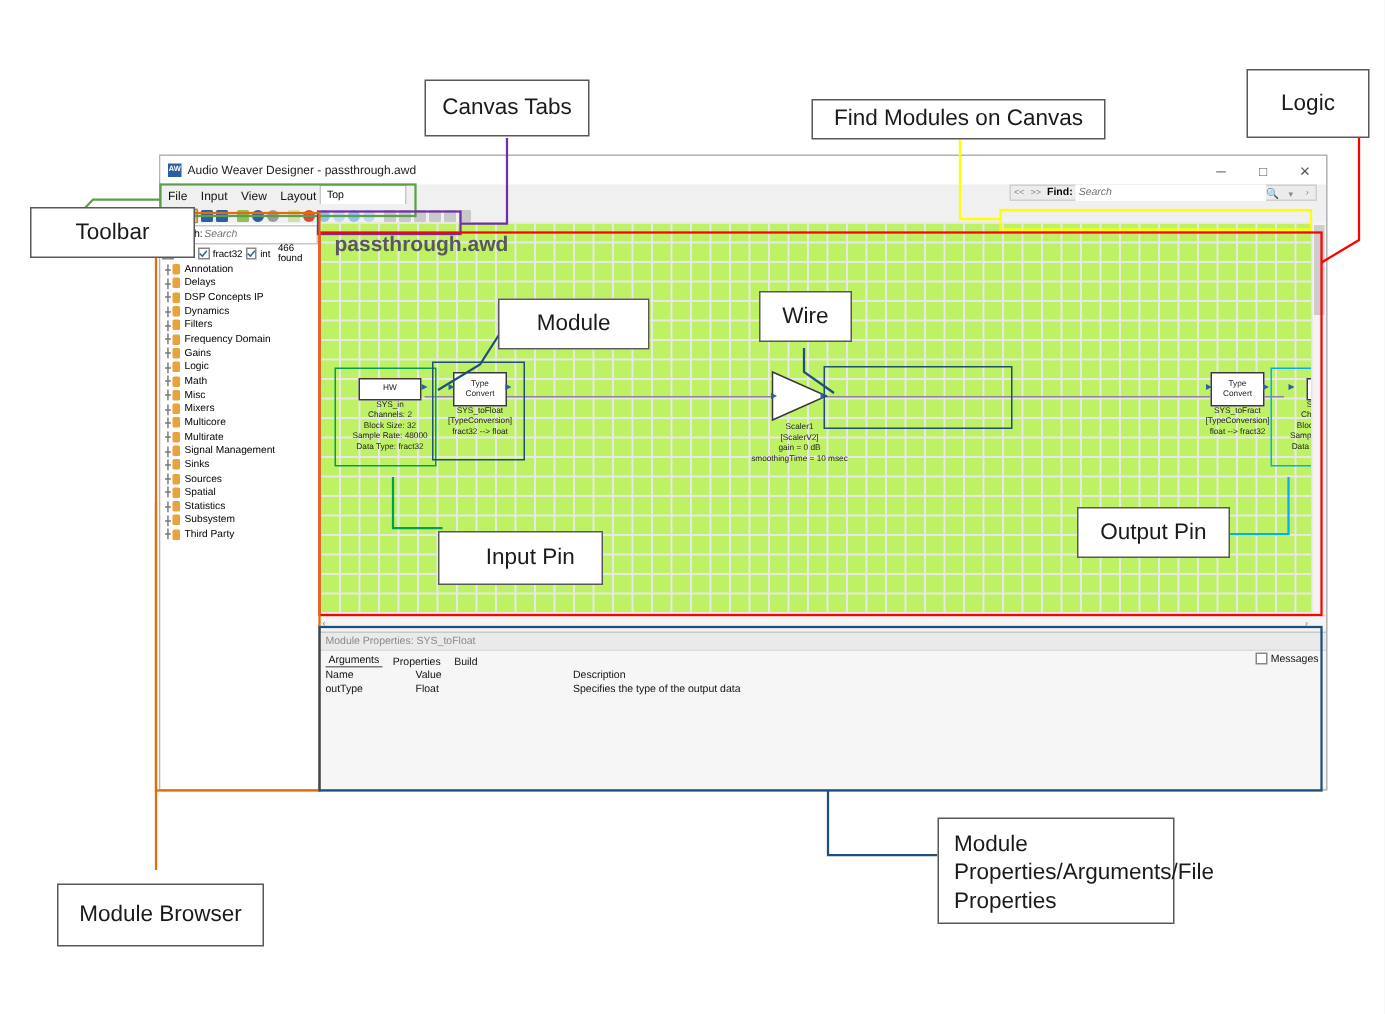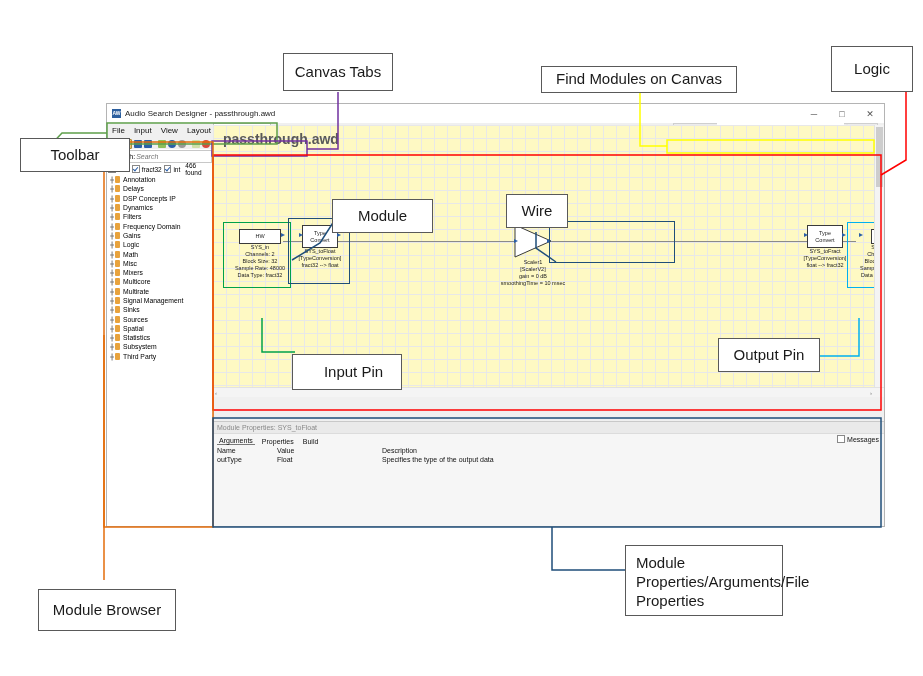--- a/index.html
+++ b/index.html
@@ -62,21 +62,21 @@
   #tabrow{height:13px;background:#f0f0f0;display:flex;align-items:flex-end;}
   #tab-top{height:12px;min-width:48px;background:#fff;border:1px solid #c6c6c6;border-bottom:none;
     font-size:7px;padding:0 4px;display:flex;align-items:center;}
   #findbar{position:absolute;right:6px;top:0px;width:205px;height:11px;display:flex;
     align-items:center;background:#ececec;border:1px solid #cfcfcf;box-sizing:border-box;}
   .nav-btn{width:11px;height:9px;font-size:6px;color:#888;display:flex;align-items:center;
     justify-content:center;}
   #find-label{font-size:7px;font-weight:bold;margin:0 2px 0 2px;}
   #find-input{flex:1;font-size:7px;font-style:italic;color:#9a9a9a;background:#fff;height:9px;
     border:none;outline:none;font-family:"Liberation Sans",sans-serif;}
-  #canvas-wrap{position:absolute;left:0;top:2px;right:0;height:272px;background:#fef9c3;overflow:hidden;}
+  #canvas-wrap{position:absolute;left:0;top:25px;right:0;height:272px;background:#bef264;overflow:hidden;}
   #grid{position:absolute;inset:0;
     background-image:linear-gradient(to right,#e8e8e8 1px,transparent 1px),
                      linear-gradient(to bottom,#e8e8e8 1px,transparent 1px);
     background-size:13px 13px;}
   #canvas-title{position:absolute;left:10px;top:6px;font-size:14px;color:#595959;font-weight:bold;}
   .vscroll{position:absolute;right:0;top:0;bottom:0;width:9px;background:#f4f4f4;border-left:1px solid #e2e2e2;}
   .vthumb{position:absolute;left:1px;right:1px;top:2px;height:60px;background:#cdcdcd;}
   #hscroll{position:absolute;left:0;right:0;bottom:0;height:9px;background:#f4f4f4;
     display:flex;align-items:center;justify-content:space-between;font-size:6px;color:#777;
     border-top:1px solid #e2e2e2;}
@@ -104,21 +104,21 @@
   #msg-box{position:absolute;right:5px;top:13px;display:flex;align-items:center;
     font-size:7px;gap:2px;color:#111;}
 </style>
 </head>
 <body>
 
 <div id="app-window">
 
   <div id="titlebar">
     <div class="aw-logo">AW</div>
-    <div id="title-text">Audio Search Designer - passthrough.awd</div>
+    <div id="title-text">Audio Weaver Designer - passthrough.awd</div>
     <div class="win-btns">
       <div class="win-btn">─</div>
       <div class="win-btn">□</div>
       <div class="win-btn">✕</div>
     </div>
   </div>
 
   <div id="menubar">
     <span class="menu-item">File</span>
     <span class="menu-item">Input</span>

